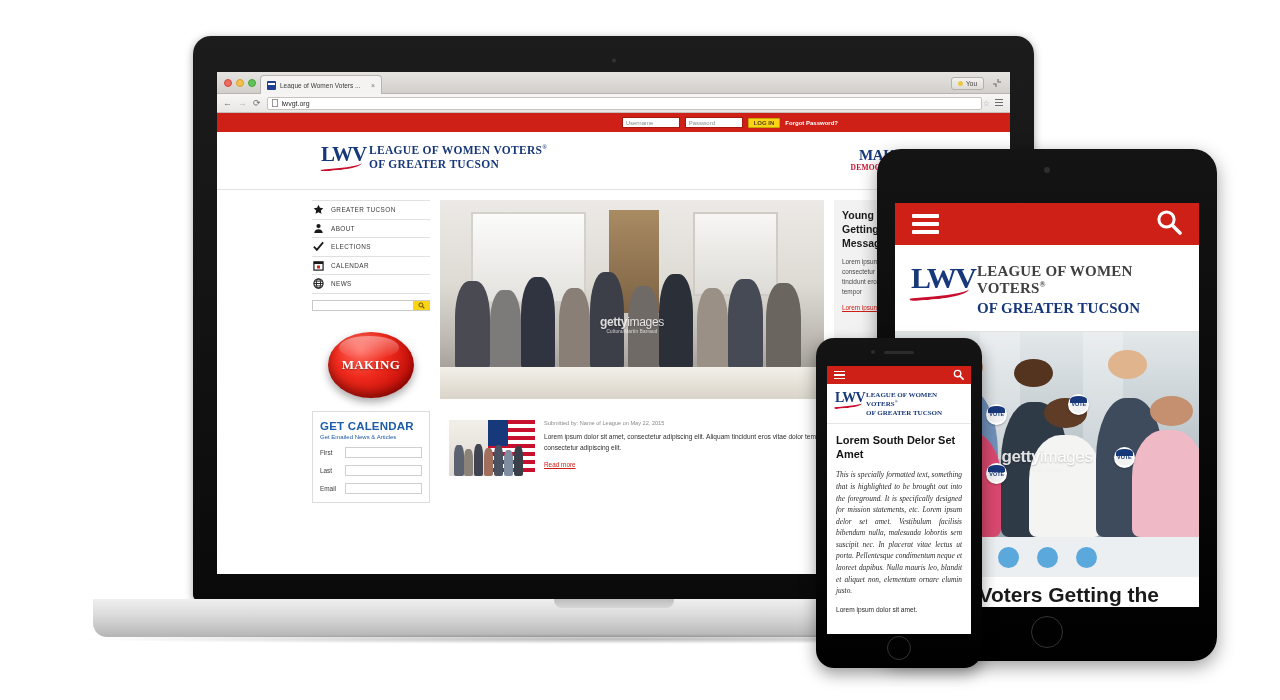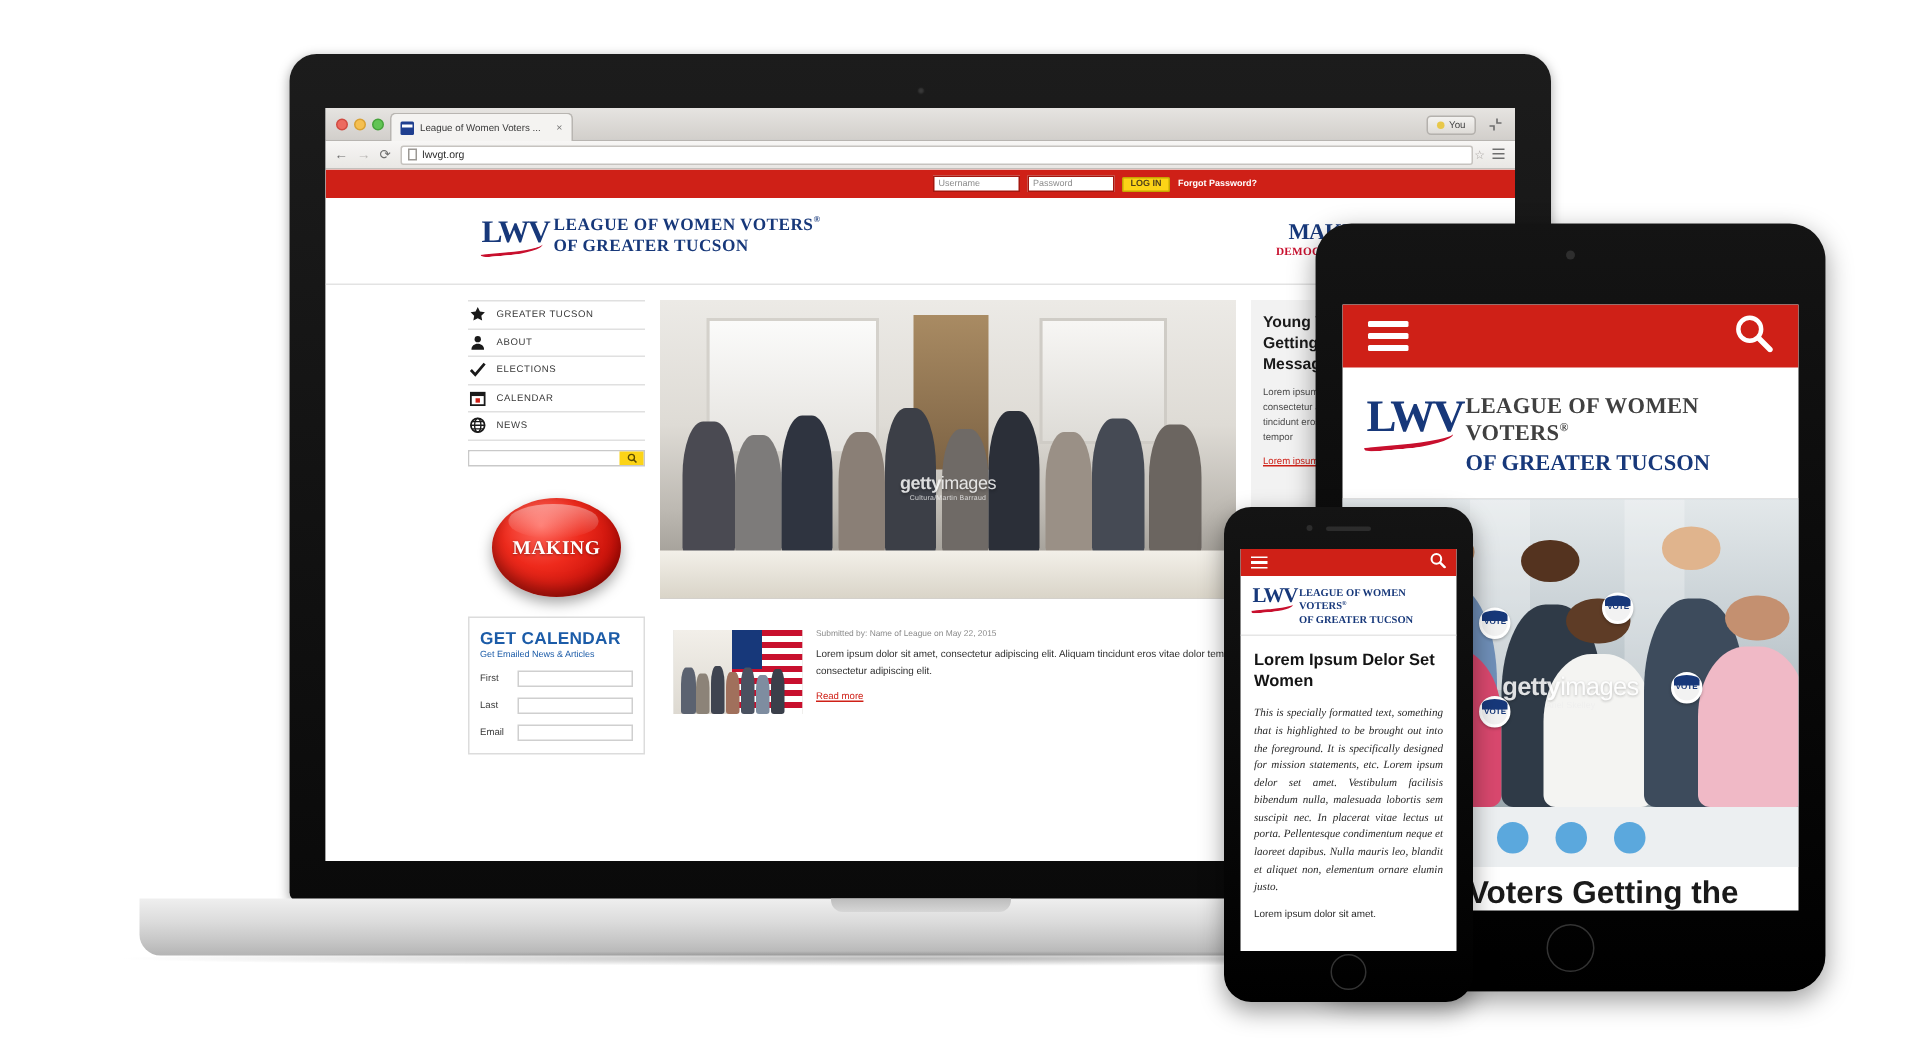--- a/index.html
+++ b/index.html
@@ -583,17 +583,17 @@
       <div class="ph-mark">
         <div class="txt">LWV</div>
         <div class="swoosh"></div>
       </div>
       <div>
         <div class="ph-w1"><span>LEAGUE OF WOMEN VOTERS</span><sup>®</sup></div>
         <div class="ph-w2">OF GREATER TUCSON</div>
       </div>
     </div>
 
-    <div class="ph-h">Lorem Ipsum Delor Set Women</div>
+    <div class="ph-h">Lorem South Delor Set Amet</div>
     <div class="ph-mission">This is specially formatted text, something that is highlighted to be brought out into the foreground. It is specifically designed for mission statements, etc. Lorem ipsum delor set amet. Vestibulum facilisis bibendum nulla, malesuada lobortis sem suscipit nec. In placerat vitae lectus ut porta. Pellentesque condimentum neque et laoreet dapibus. Nulla mauris leo, blandit et aliquet non, elementum ornare elumin justo.</div>
     <div class="ph-last">Lorem ipsum dolor sit amet.</div>
   </div>
 </div>
 
 </body></html>

